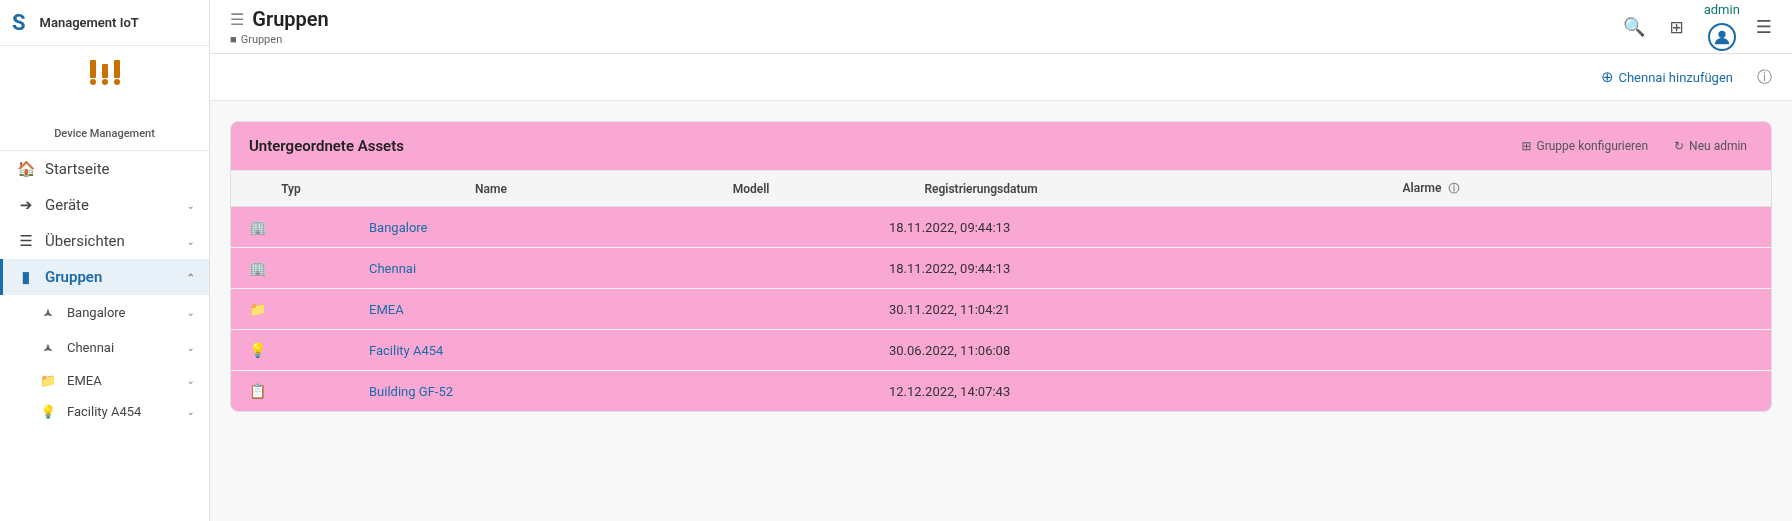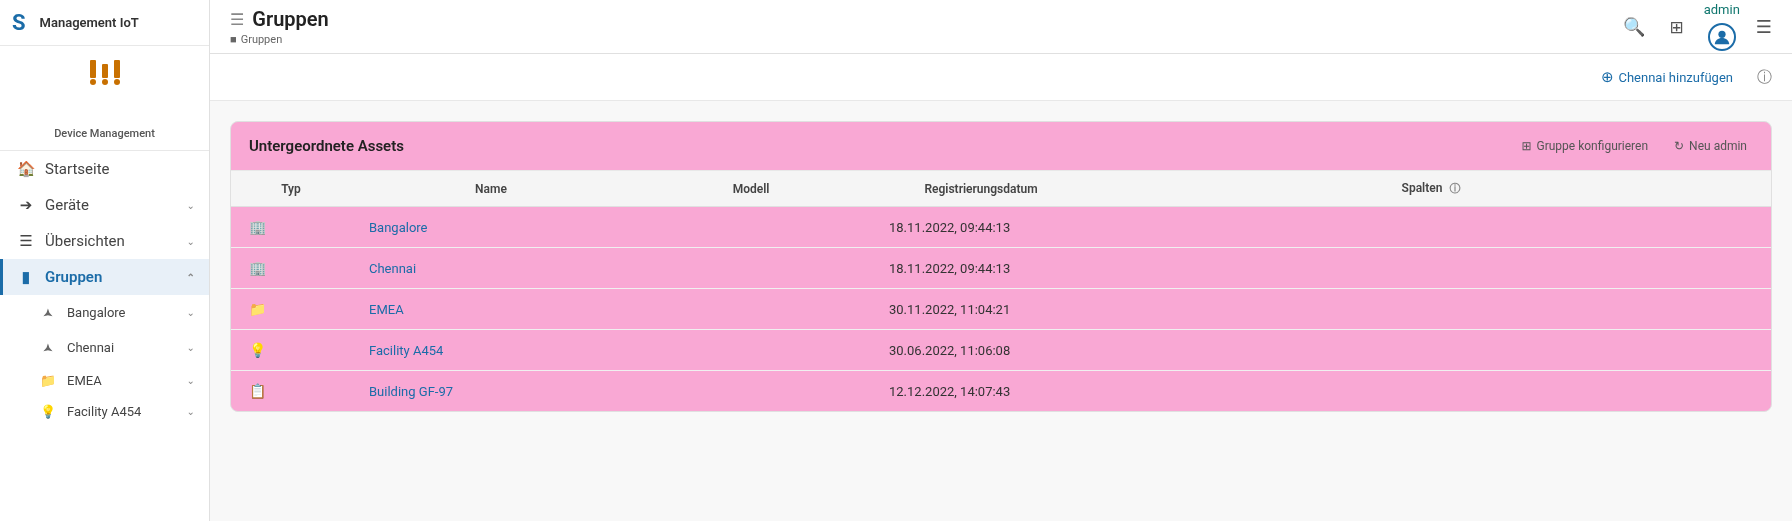--- a/index.html
+++ b/index.html
@@ -384,21 +384,21 @@
             <th class="col-name">
               <span>Name</span>
             </th>
             <th class="col-modell">
               <span>Modell</span>
             </th>
             <th class="col-date">
               <span>Registrierungsdatum</span>
             </th>
             <th class="col-alarm">
-              <span>Spalten</span>
+              <span>Alarme</span>
               <span class="th-help">ⓘ</span>
             </th>
           </tr>
         </thead>
         <tbody id="assets-tbody">
 
         <tr>
     <td class="col-typ">
       <span class="cell-icon">🏢</span>
     </td>
@@ -440,21 +440,21 @@
     </td>
     <td class="col-modell"></td>
     <td class="col-date">30.06.2022, 11:06:08</td>
     <td class="col-alarm"></td>
   </tr>
             <tr>
     <td class="col-typ">
       <span class="cell-icon">📋</span>
     </td>
     <td class="col-name">
-      <a class="cell-link">Building GF-97</a>
+      <a class="cell-link">Building GF-52</a>
     </td>
     <td class="col-modell"></td>
     <td class="col-date">12.12.2022, 14:07:43</td>
     <td class="col-alarm"></td>
   </tr>
           </tbody>
       </table>
     </div>
   </div>
 </div>

